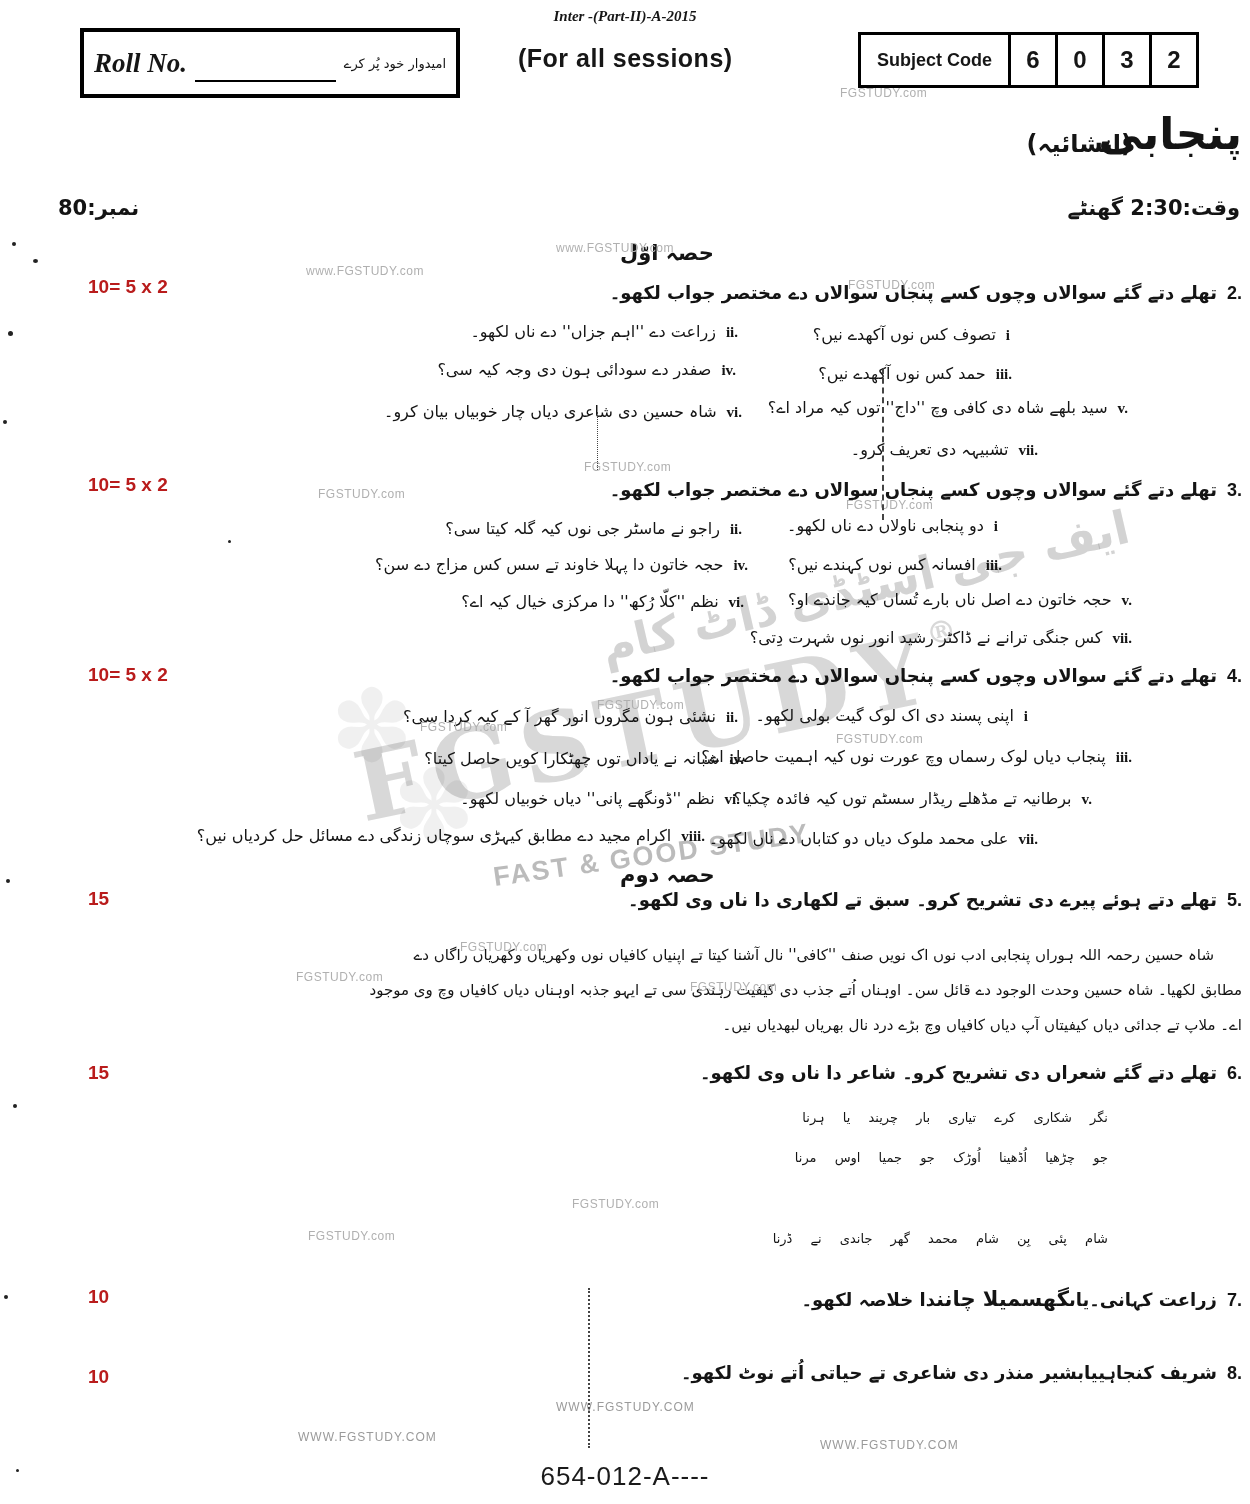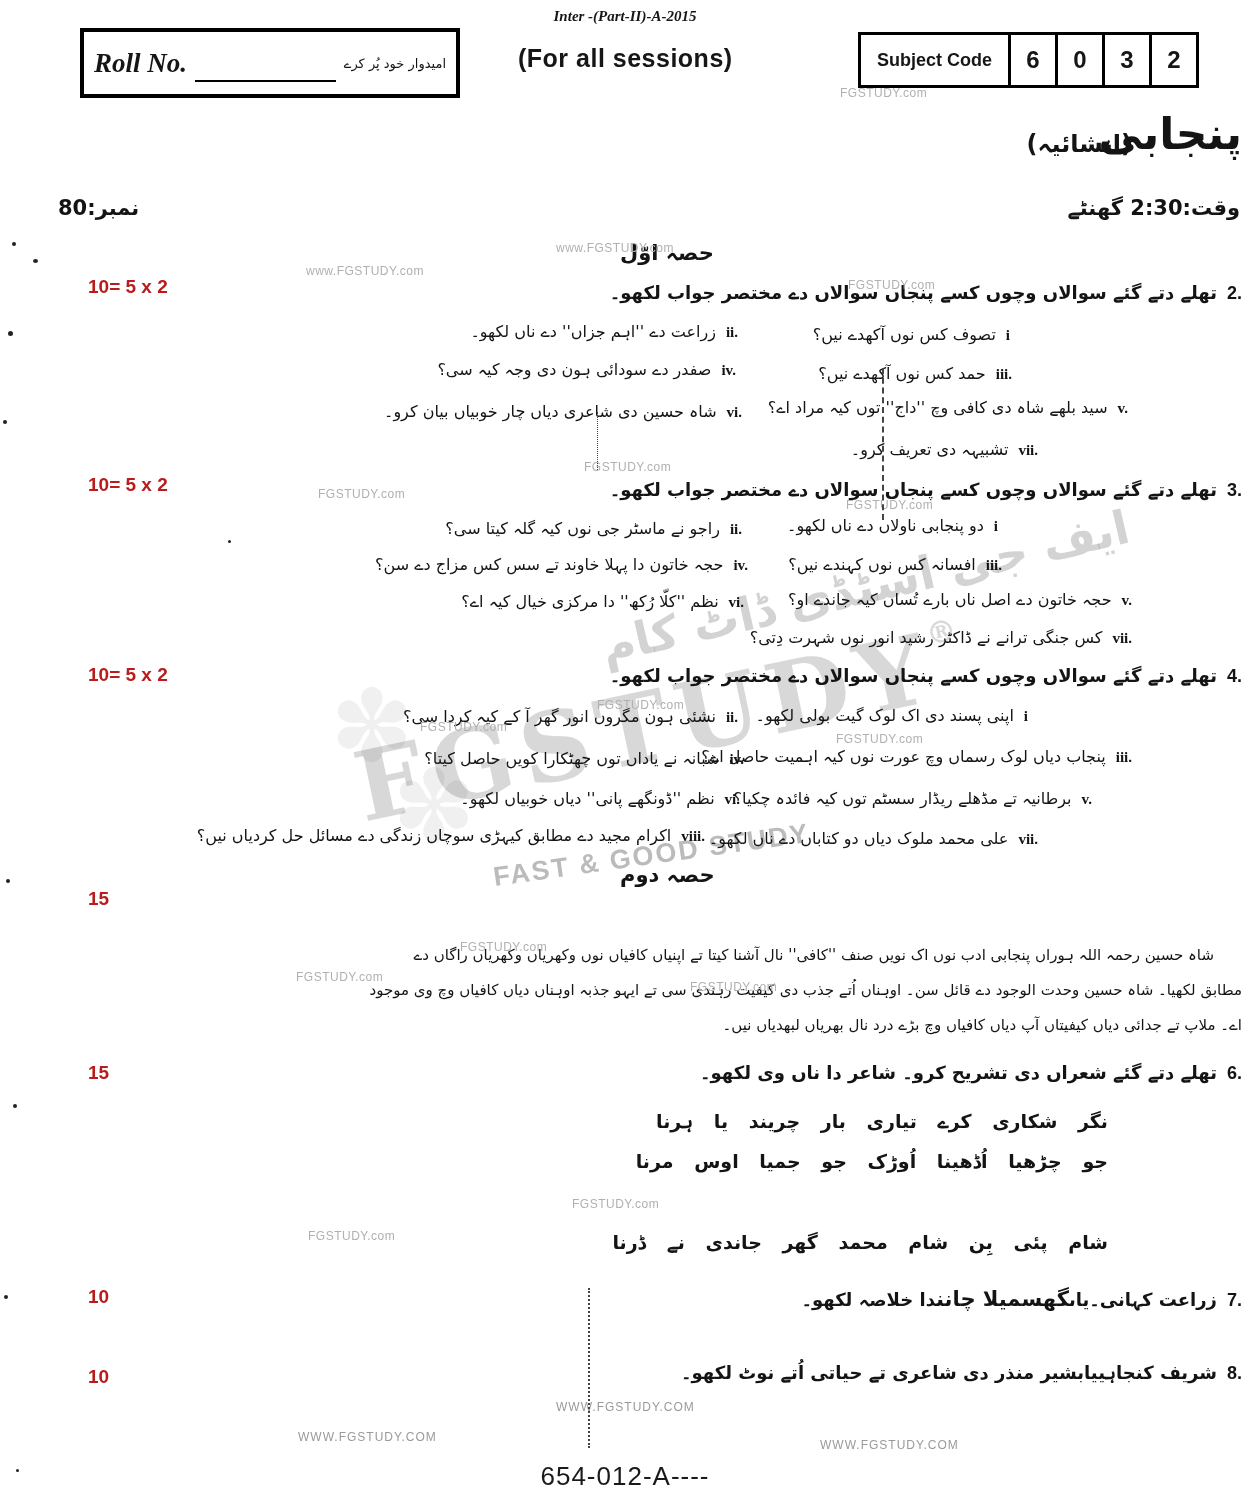--- a/index.html
+++ b/index.html
@@ -8,21 +8,21 @@
   .abs{position:absolute;}
   .urdu{font-family:"DejaVu Sans",sans-serif;direction:rtl;unicode-bidi:embed;color:#141414;}
   .nowrap{white-space:nowrap;}
   .qheader{font-size:18px;font-weight:bold;}
   .qitem{font-size:16px;}
   .inum{font-family:"Liberation Serif",serif;font-size:15px;font-weight:bold;
         direction:ltr;unicode-bidi:embed;margin-left:10px;}
   .hnum{font-family:"Liberation Sans",sans-serif;font-weight:bold;margin-left:10px;direction:ltr;unicode-bidi:embed;}
   .marks{font-family:"Liberation Sans",sans-serif;font-weight:bold;font-size:19px;color:#b91c1c;}
   .para{font-size:15px;}
-  .verse{font-size:19px;font-weight:bold;word-spacing:14px;}
+  .verse{font-size:13px;font-weight:normal;word-spacing:14px;}
   .qline{font-size:18px;font-weight:bold;}
   .qline .sp{}
   .qline .big{font-size:21px;}
   .exam-series{font-family:"Liberation Serif",serif;font-style:italic;font-weight:bold;font-size:15px;
                text-align:center;left:0;right:0;top:8px;}
   .rollbox{left:80px;top:28px;width:352px;height:62px;border:4px solid #000;
            display:flex;align-items:center;padding:0 10px;box-sizing:content-box;}
   .rolllabel{font-family:"Liberation Serif",serif;font-style:italic;font-weight:bold;font-size:27px;}
   .rollline{flex:1;height:36px;border-bottom:2px solid #000;margin:0 8px;}
   .rollnote{font-size:13px;}
@@ -120,20 +120,23 @@
   <div class="abs urdu qitem nowrap" style="right:118px;top:747px;"><span class="inum">iii.</span><span>پنجاب دیاں لوک رسماں وچ عورت نوں کیہ اہمیت حاصل اے؟</span></div>
   <div class="abs urdu qitem nowrap" style="right:506px;top:749px;"><span class="inum">iv.</span><span>شبانہ نے یاداں توں چھٹکارا کویں حاصل کیتا؟</span></div>
   <div class="abs urdu qitem nowrap" style="right:158px;top:789px;"><span class="inum">v.</span><span>برطانیہ تے مڈھلے ریڈار سسٹم توں کیہ فائدہ چکیا؟</span></div>
   <div class="abs urdu qitem nowrap" style="right:510px;top:789px;"><span class="inum">vi.</span><span>نظم ''ڈونگھے پانی'' دیاں خوبیاں لکھو۔</span></div>
   <div class="abs urdu qitem nowrap" style="right:212px;top:829px;"><span class="inum">vii.</span><span>علی محمد ملوک دیاں دو کتاباں دے ناں لکھو۔</span></div>
   <div class="abs urdu qitem nowrap" style="right:545px;top:826px;"><span class="inum">viii.</span><span>اکرام مجید دے مطابق کیہڑی سوچاں زندگی دے مسائل حل کردیاں نیں؟</span></div>
 
   <div class="abs urdu partheading nowrap" style="left:620px;top:863px;">حصہ دوم</div>
 
   <div class="abs marks nowrap" style="left:88px;top:888px;">15</div>
+  <div class="abs urdu qheader nowrap" style="right:8px;top:889px;">
+    <span class="hnum">5.</span><span>تھلے دتے ہوئے پیرے دی تشریح کرو۔ سبق تے لکھاری دا ناں وی لکھو۔</span>
+  </div>
   <div class="abs urdu para nowrap" style="right:36px;top:946px;">شاہ حسین رحمہ اللہ ہوراں پنجابی ادب نوں اک نویں صنف ''کافی'' نال آشنا کیتا تے اپنیاں کافیاں نوں وکھریاں وکھریاں راگاں دے</div>
   <div class="abs urdu para nowrap" style="right:8px;top:981px;">مطابق لکھیا۔ شاہ حسین وحدت الوجود دے قائل سن۔ اوہناں اُتے جذب دی کیفیت رہندی سی تے ایہو جذبہ اوہناں دیاں کافیاں وچ وی موجود</div>
   <div class="abs urdu para nowrap" style="right:8px;top:1016px;">اے۔ ملاپ تے جدائی دیاں کیفیتاں آپ دیاں کافیاں وچ بڑے درد نال بھریاں لبھدیاں نیں۔</div>
 
   <div class="abs marks nowrap" style="left:88px;top:1062px;">15</div>
   <div class="abs urdu qheader nowrap" style="right:8px;top:1062px;">
     <span class="hnum">6.</span><span>تھلے دتے گئے شعراں دی تشریح کرو۔ شاعر دا ناں وی لکھو۔</span>
   </div>
   <div class="abs urdu verse nowrap" style="right:142px;top:1110px;">نگر شکاری کرے تیاری بار چریند یا ہرنا</div>
   <div class="abs urdu verse nowrap" style="right:142px;top:1150px;">جو چڑھیا اُڈھینا اُوڑک جو جمیا اوس مرنا</div>

